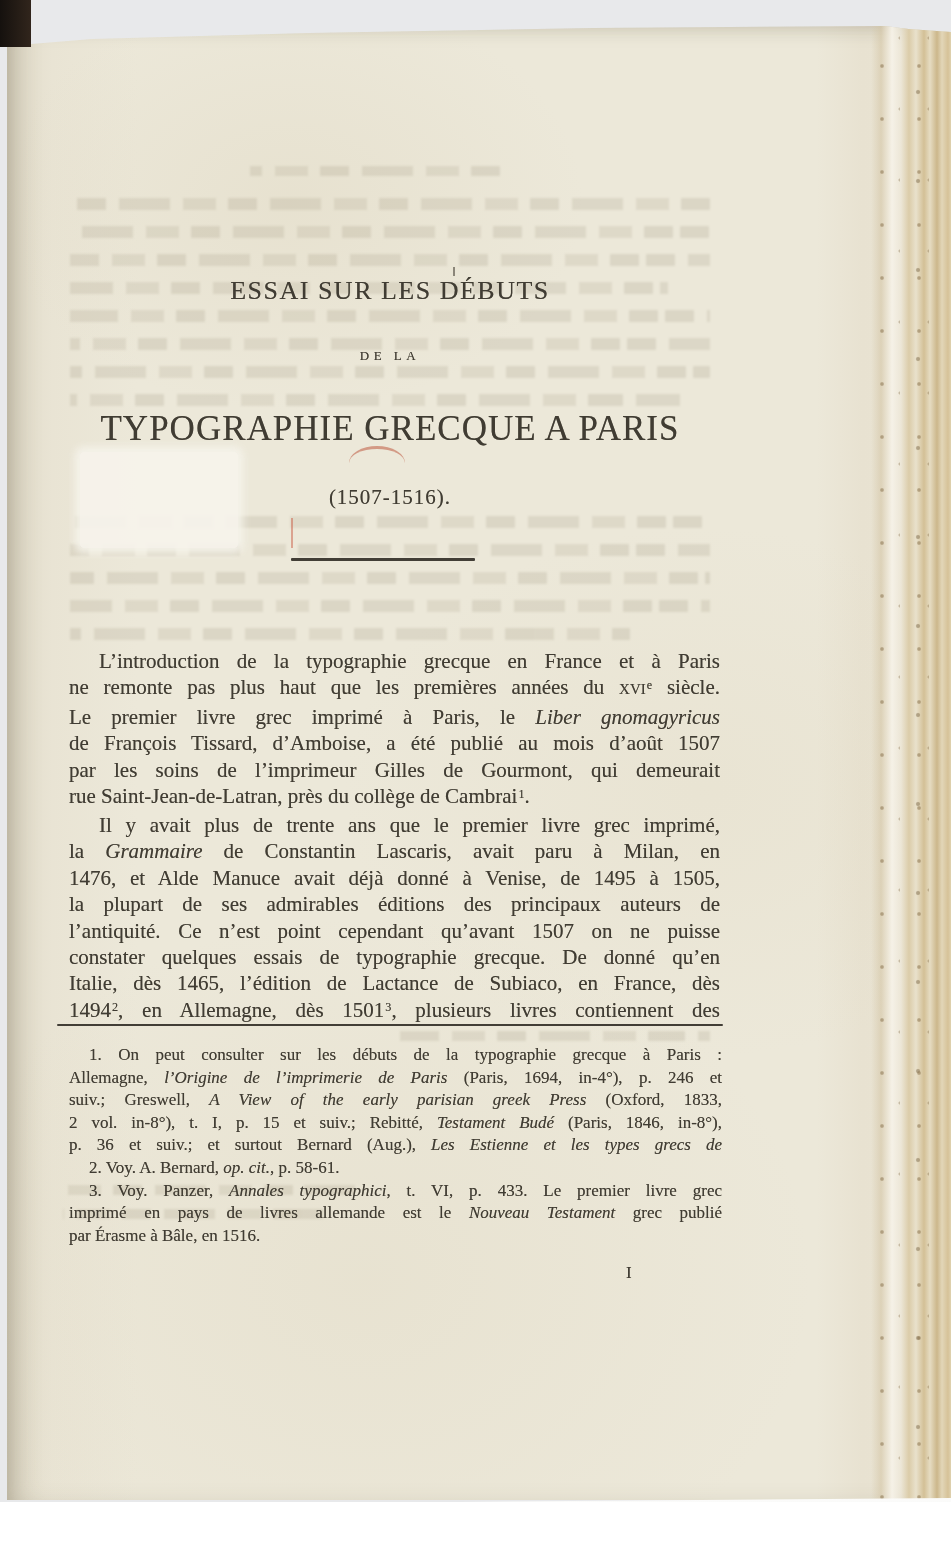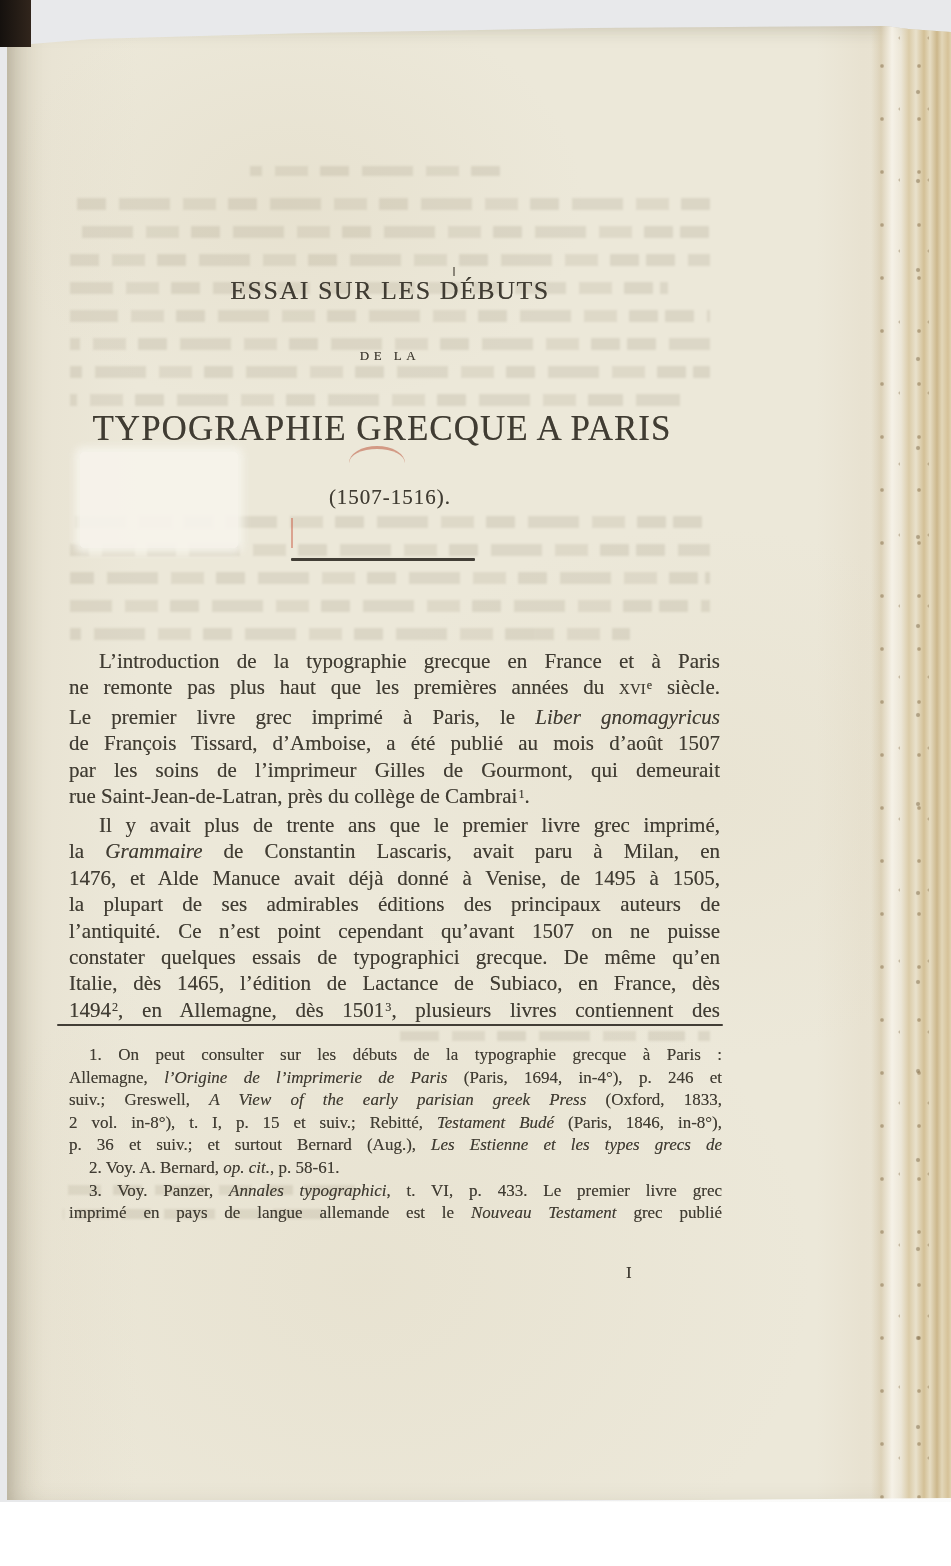--- a/index.html
+++ b/index.html
@@ -43,21 +43,21 @@
   .red-arc{position:absolute;left:349px;top:446px;width:56px;height:14px;
          border-top:3px solid rgba(186,74,48,.5);border-radius:50% 50% 0 0/100% 100% 0 0;filter:blur(.4px);}
   .red-tick{position:absolute;left:291px;top:518px;width:2px;height:30px;background:rgba(200,80,55,.45);filter:blur(.3px);}
   .ink-dot{position:absolute;left:453px;top:267px;width:2px;height:9px;background:rgba(60,55,45,.55);}
 
   
   .txt{position:absolute;color:#403c33;text-shadow:0 0 .5px rgba(64,58,46,.55);}
   .center{text-align:center;}
   #title1{left:60px;top:276px;width:660px;font-size:26px;letter-spacing:1.5px;}
   #subtitle{left:60px;top:348px;width:660px;font-size:13px;letter-spacing:4.5px;}
-  #title2{left:52px;top:409px;width:660px;font-size:35px;letter-spacing:1px;}
+  #title2{left:60px;top:409px;width:660px;font-size:35px;letter-spacing:1px;}
   #dates{left:60px;top:485px;width:660px;font-size:21px;letter-spacing:1px;}
   .rule{position:absolute;background:#423e36;border-radius:1px;}
   #title-rule{left:291px;top:558px;width:184px;height:2.5px;}
   #footnote-rule{left:57px;top:1024px;width:666px;height:2px;}
   #para1{left:60px;top:648px;width:660px;font-size:21px;line-height:26.4px;}
   #para2{left:60px;top:812px;width:660px;font-size:21px;line-height:26.4px;}
   #footnotes{left:60px;top:1044px;width:662px;font-size:17px;line-height:22.6px;}
   #pagenum{left:626px;top:1263px;font-size:17px;letter-spacing:1px;}
   .tline{text-align:justify;text-align-last:justify;white-space:normal;margin-left:9px;}
   .tline.last{text-align-last:left;}
@@ -118,35 +118,36 @@
       <div class="tline"><span>de François Tissard, d’Amboise, a été publié au mois d’août 1507</span></div>
       <div class="tline"><span>par les soins de l’imprimeur Gilles de Gourmont, qui demeurait</span></div>
       <div class="tline last"><span>rue Saint-Jean-de-Latran, près du collège de Cambrai</span><sup>1</sup><span>.</span></div>
     </div>
   <div class="txt" id="para2">
       <div class="tline indent"><span>Il y avait plus de trente ans que le premier livre grec imprimé,</span></div>
       <div class="tline"><span>la </span><span class="it">Grammaire</span><span> de Constantin Lascaris, avait paru à Milan, en</span></div>
       <div class="tline"><span>1476, et Alde Manuce avait déjà donné à Venise, de 1495 à 1505,</span></div>
       <div class="tline"><span>la plupart de ses admirables éditions des principaux auteurs de</span></div>
       <div class="tline"><span>l’antiquité. Ce n’est point cependant qu’avant 1507 on ne puisse</span></div>
-      <div class="tline"><span>constater quelques essais de typographici grecque. De même qu’en</span></div>
+      <div class="tline"><span>constater quelques essais de typographie grecque. De donné qu’en</span></div>
       <div class="tline"><span>Italie, dès 1465, l’édition de Lactance de Subiaco, en France, dès</span></div>
       <div class="tline"><span>1494</span><sup>2</sup><span>, en Allemagne, dès 1501</span><sup>3</sup><span>, plusieurs livres contiennent des</span></div>
     </div>
 
   <div class="rule" id="footnote-rule"></div>
   <div class="txt" id="footnotes">
       <div class="tline indent"><span>1. On peut consulter sur les débuts de la typographie grecque à Paris :</span></div>
       <div class="tline"><span>Allemagne, </span><span class="it">l’Origine de l’imprimerie de Paris</span><span> (Paris, 1694, in-4°), p. 246 et</span></div>
       <div class="tline"><span>suiv.; Greswell, </span><span class="it">A View of the early parisian greek Press</span><span> (Oxford, 1833,</span></div>
       <div class="tline"><span>2 vol. in-8°), t. I, p. 15 et suiv.; Rebitté, </span><span class="it">Testament Budé</span><span> (Paris, 1846, in-8°),</span></div>
       <div class="tline"><span>p. 36 et suiv.; et surtout Bernard (Aug.), </span><span class="it">Les Estienne et les types grecs de</span></div>
       <div class="tline indent last"><span>2. Voy. A. Bernard, </span><span class="it">op. cit.</span><span>, p. 58-61.</span></div>
       <div class="tline indent"><span>3. Voy. Panzer, </span><span class="it">Annales typographici</span><span>, t. VI, p. 433. Le premier livre grec</span></div>
-      <div class="tline"><span>imprimé en pays de langue allemande est le </span><span class="it">Nouveau Testament</span><span> grec publié</span></div>
+      <div class="tline"><span>imprimé en pays de livres allemande est le </span><span class="it">Nouveau Testament</span><span> grec publié</span></div>
+      <div class="tline last"><span>par Érasme à Bâle, en 1516.</span></div>
     </div>
 
   <div class="txt" id="pagenum">I</div>
 
   <div class="under-page"></div>
   <div class="cover top"></div>
   <div class="cover bottom"></div>
 
   <div class="footer-bar">
     <span>Source gallica.bnf.fr / Bibliothèque nationale de France</span>

